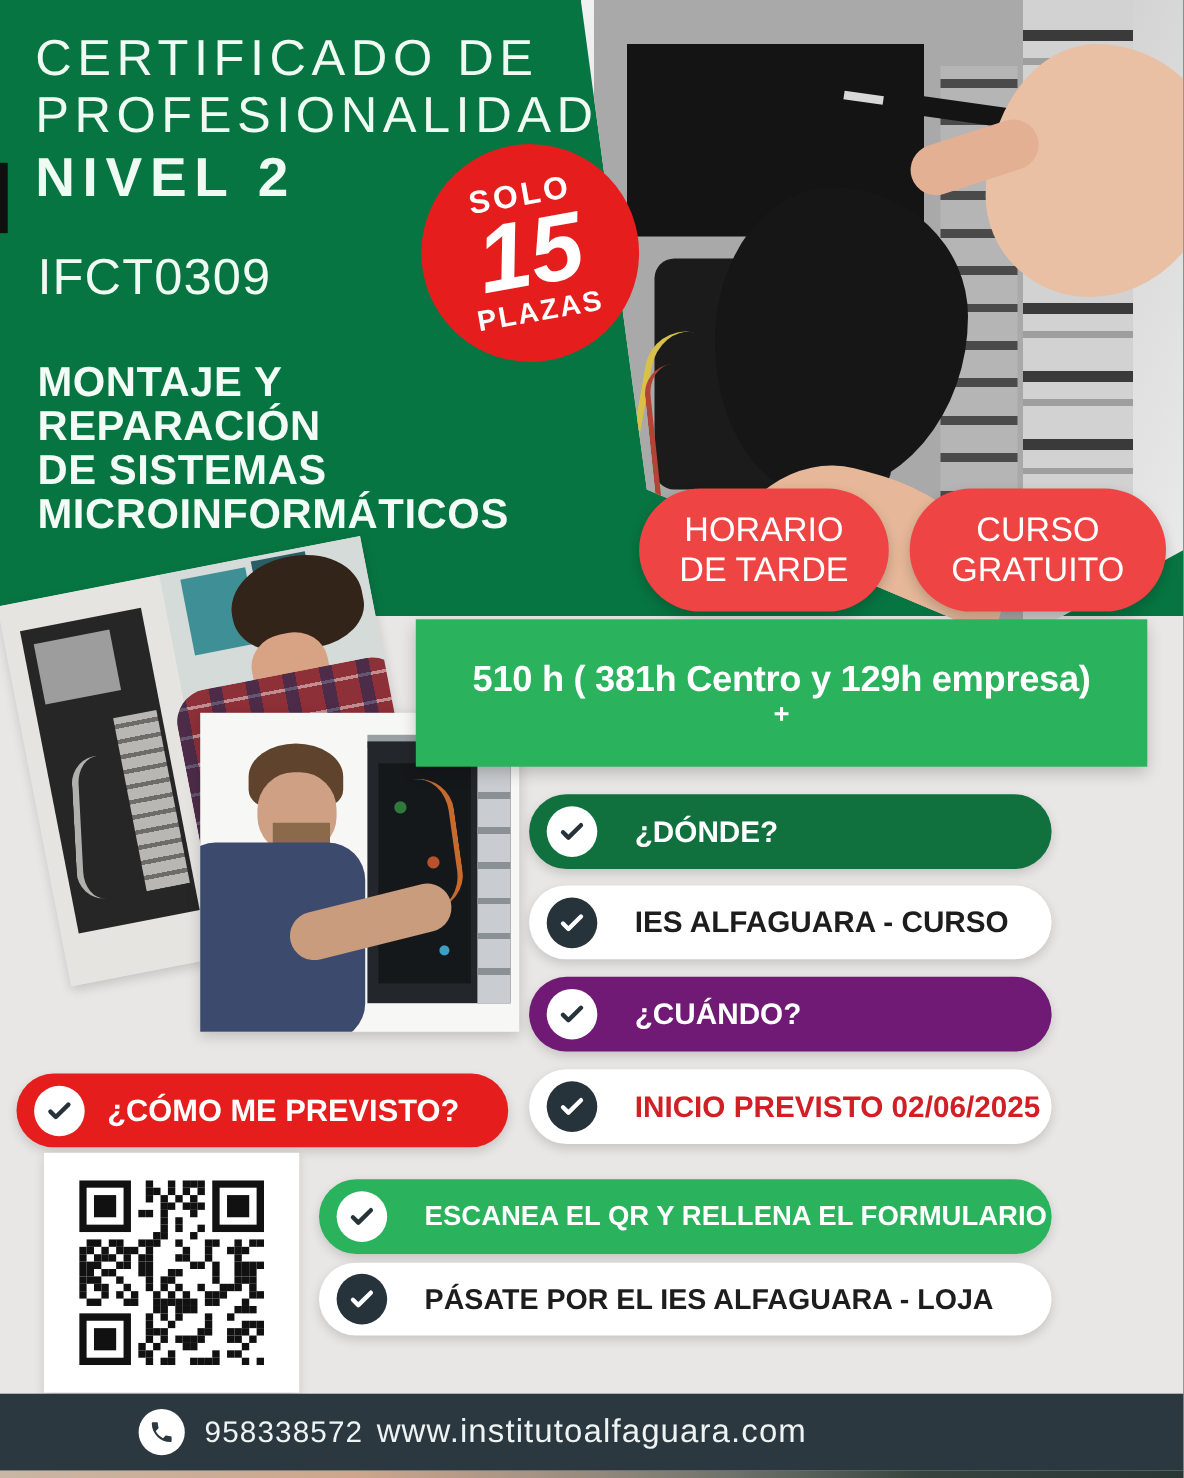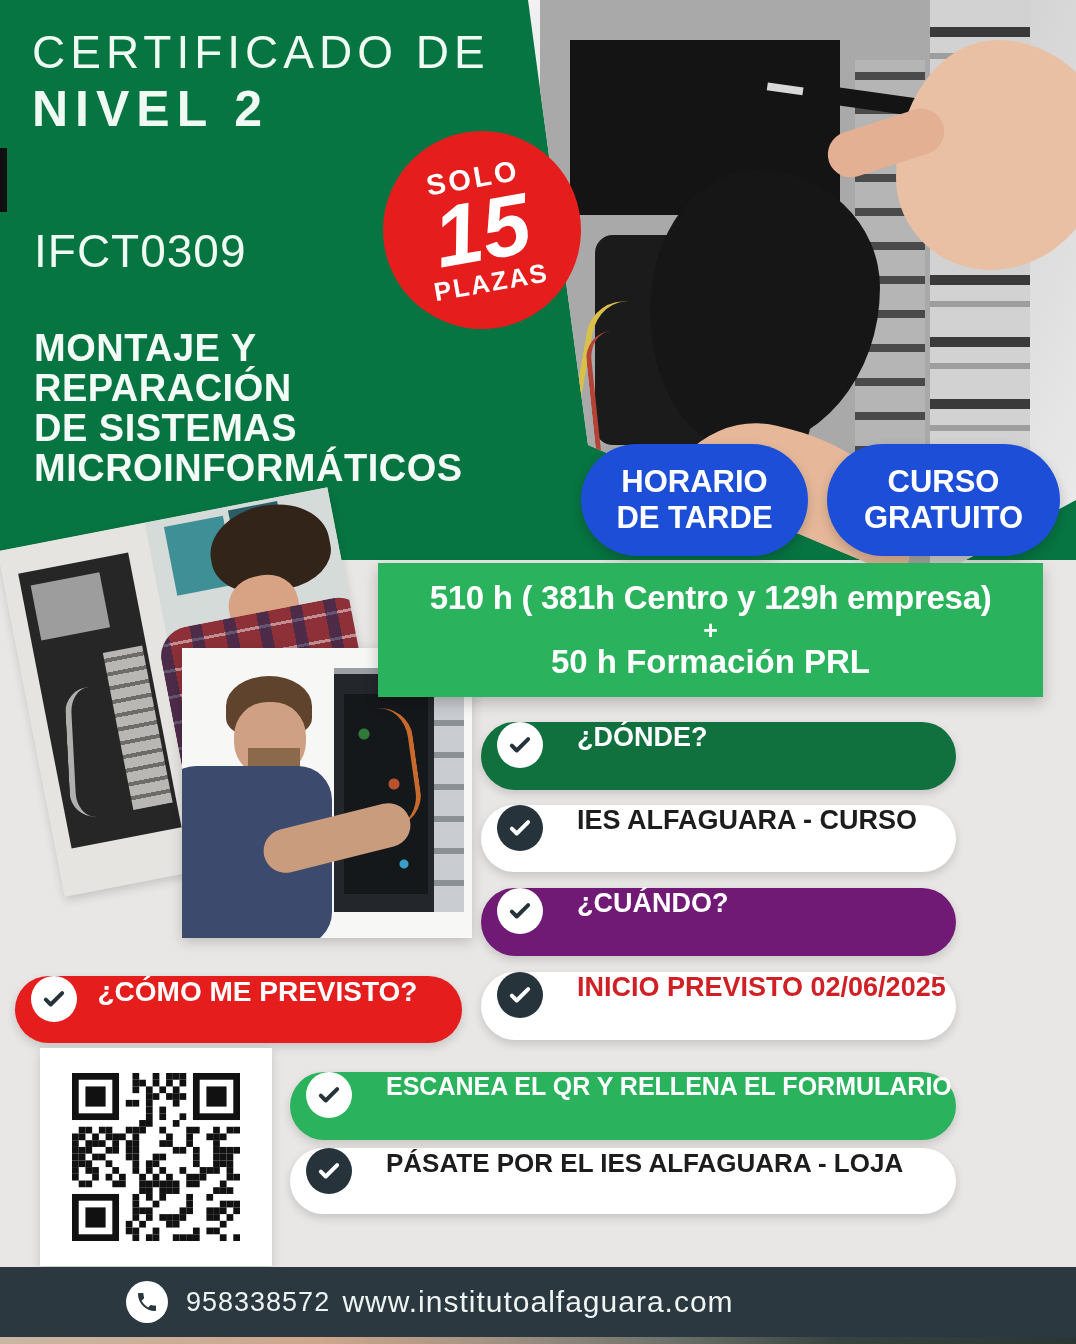--- a/index.html
+++ b/index.html
@@ -47,23 +47,23 @@
   .badge .b-bot{font-size:26px;font-weight:800;letter-spacing:2px;}
 
   
   .headline{position:absolute;left:32px;top:26px;z-index:4;color:#eefaf2;}
   .h-thin{font-size:46px;font-weight:400;letter-spacing:5px;line-height:52px;white-space:nowrap;}
   .h-level{font-size:50px;font-weight:800;letter-spacing:7px;margin-top:2px;}
   .code{position:absolute;left:34px;top:224px;z-index:4;color:#eefaf2;font-size:46px;font-weight:400;letter-spacing:1px;}
   .course{position:absolute;left:34px;top:328px;z-index:4;color:#f2fbf5;font-size:38px;font-weight:800;line-height:40px;letter-spacing:.5px;}
 
   
-  .tag{position:absolute;z-index:5;background:#1d4ed8;border-radius:60px;color:#fff;
+  .tag{position:absolute;z-index:5;background:#ef4444;border-radius:60px;color:#fff;
     display:flex;flex-direction:column;align-items:center;justify-content:center;
-    font-size:31px;font-weight:700;line-height:36px;box-shadow:0 5px 12px rgba(0,0,0,.2);}
+    font-size:31px;font-weight:400;line-height:36px;box-shadow:0 5px 12px rgba(0,0,0,.2);}
   .tag-schedule{left:581px;top:444px;width:227px;height:112px;}
   .tag-free{left:827px;top:444px;width:233px;height:112px;}
 
   
   .hours{position:absolute;left:378px;top:563px;width:665px;height:134px;background:#2ab25c;z-index:5;
     color:#fff;display:flex;flex-direction:column;align-items:center;justify-content:center;
     box-shadow:0 6px 14px rgba(0,0,0,.22);}
   .hours .l1{font-size:33px;font-weight:800;letter-spacing:-.3px;white-space:nowrap;}
   .hours .plus{font-size:25px;font-weight:800;line-height:26px;}
   .hours .l2{font-size:33px;font-weight:800;}
@@ -101,21 +101,21 @@
   .pb-bezel{position:absolute;left:252px;top:32px;width:30px;height:232px;background:#c9cdd1;
     background-image:repeating-linear-gradient(0deg,transparent 0 26px,#8a9094 26px 32px);}
   .pb-inside{position:absolute;left:162px;top:46px;width:84px;height:200px;background:#15181b;
     background-image:radial-gradient(circle at 20px 40px,#2f7a3a 0 5px,transparent 6px),
       radial-gradient(circle at 50px 90px,#b8512d 0 5px,transparent 6px),
       radial-gradient(circle at 30px 140px,#c0392b 0 4px,transparent 5px),
       radial-gradient(circle at 60px 170px,#3aa0c8 0 4px,transparent 5px);}
   .pb-wire{position:absolute;left:170px;top:60px;width:60px;height:120px;border-right:5px solid #c86a2d;border-radius:40px;transform:rotate(-8deg);}
 
   
-  .row{position:absolute;z-index:6;display:flex;border-radius:44px;
+  .row{position:absolute;z-index:6;display:flex;align-items:center;border-radius:44px;
     box-shadow:0 4px 10px rgba(0,0,0,.15);}
   .row .check{flex:0 0 auto;width:46px;height:46px;border-radius:50%;margin-left:16px;
     display:flex;align-items:center;justify-content:center;}
   .check svg{width:28px;height:28px;}
   .check--light{background:#ffffff;}
   .check--light svg path{stroke:#26333b;}
   .check--dark{background:#26333b;}
   .check--dark svg path{stroke:#ffffff;}
   .row .lbl{margin-left:34px;font-weight:800;white-space:nowrap;}
 
@@ -162,20 +162,21 @@
     <div class="ptr-wire-y"></div>
     <div class="ptr-wire-r"></div>
     <div class="ptr-arm-low"></div>
     <div class="ptr-screwdriver"></div>
     <div class="ptr-hand-top"></div>
     <div class="ptr-thumb"></div>
   </div>
 
   <div class="headline">
     <div class="h-thin">CERTIFICADO DE</div>
+    <div class="h-thin">PROFESIONALIDAD</div>
     <div class="h-level">NIVEL 2</div>
   </div>
   <div class="code">IFCT0309</div>
   <div class="course">
     <div>MONTAJE Y</div>
     <div>REPARACIÓN</div>
     <div>DE SISTEMAS</div>
     <div>MICROINFORMÁTICOS</div>
   </div>
 
@@ -190,21 +191,20 @@
     <div>DE TARDE</div>
   </div>
   <div class="tag tag-free">
     <div>CURSO</div>
     <div>GRATUITO</div>
   </div>
 
   <div class="hours">
     <div class="l1">510 h ( 381h Centro y 129h empresa)</div>
     <div class="plus">+</div>
-    <div class="l2">50 h Formación PRL</div>
   </div>
 
   <div class="photo-a">
     <div class="pa-case"></div>
     <div class="pa-case-in"></div>
     <div class="pa-psu"></div>
     <div class="pa-vent"></div>
     <div class="pa-cable"></div>
     <div class="pa-scene">
       <div class="pa-shelf1"></div>

